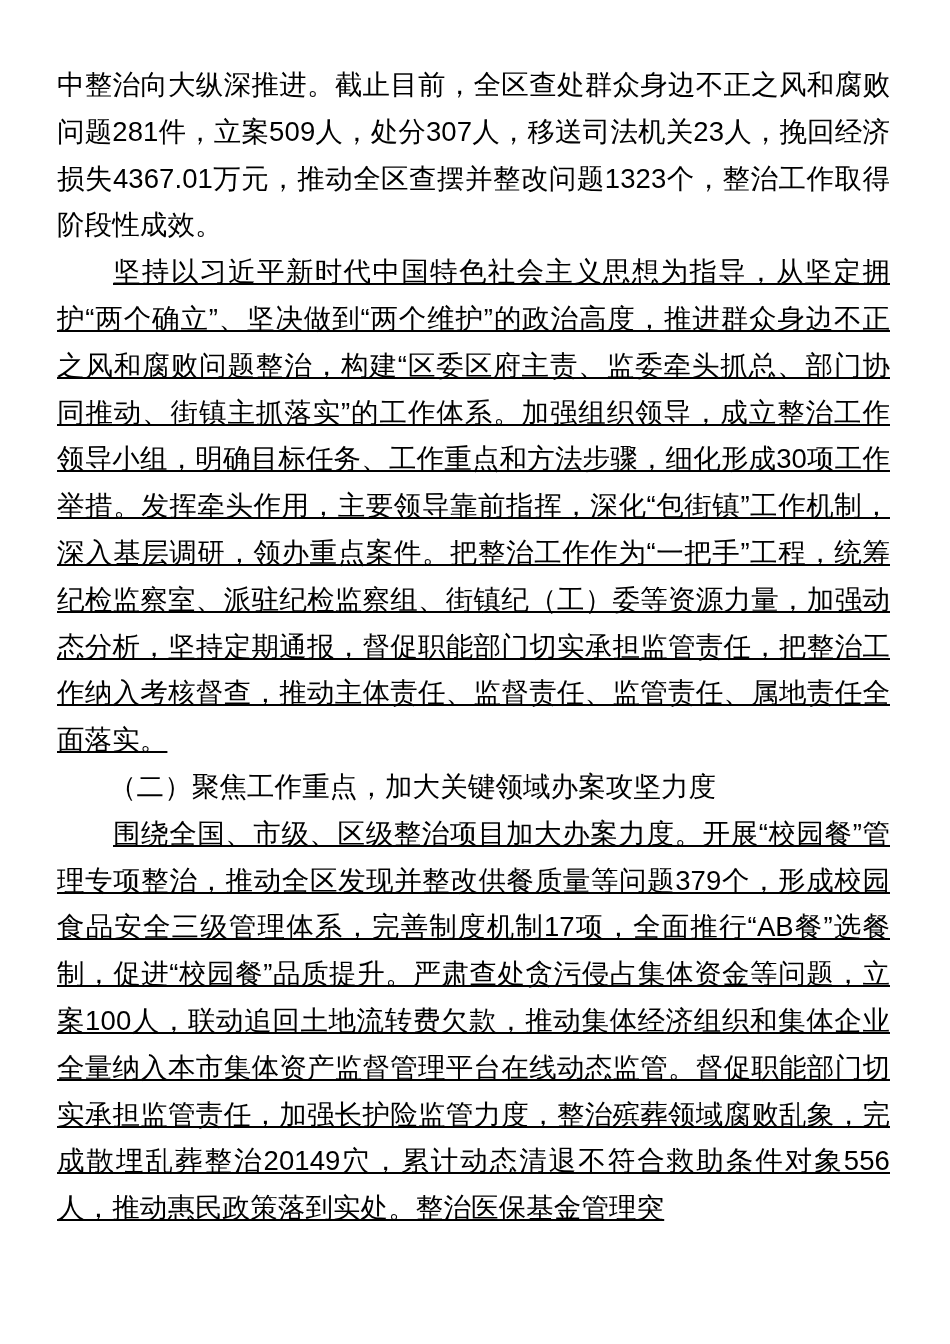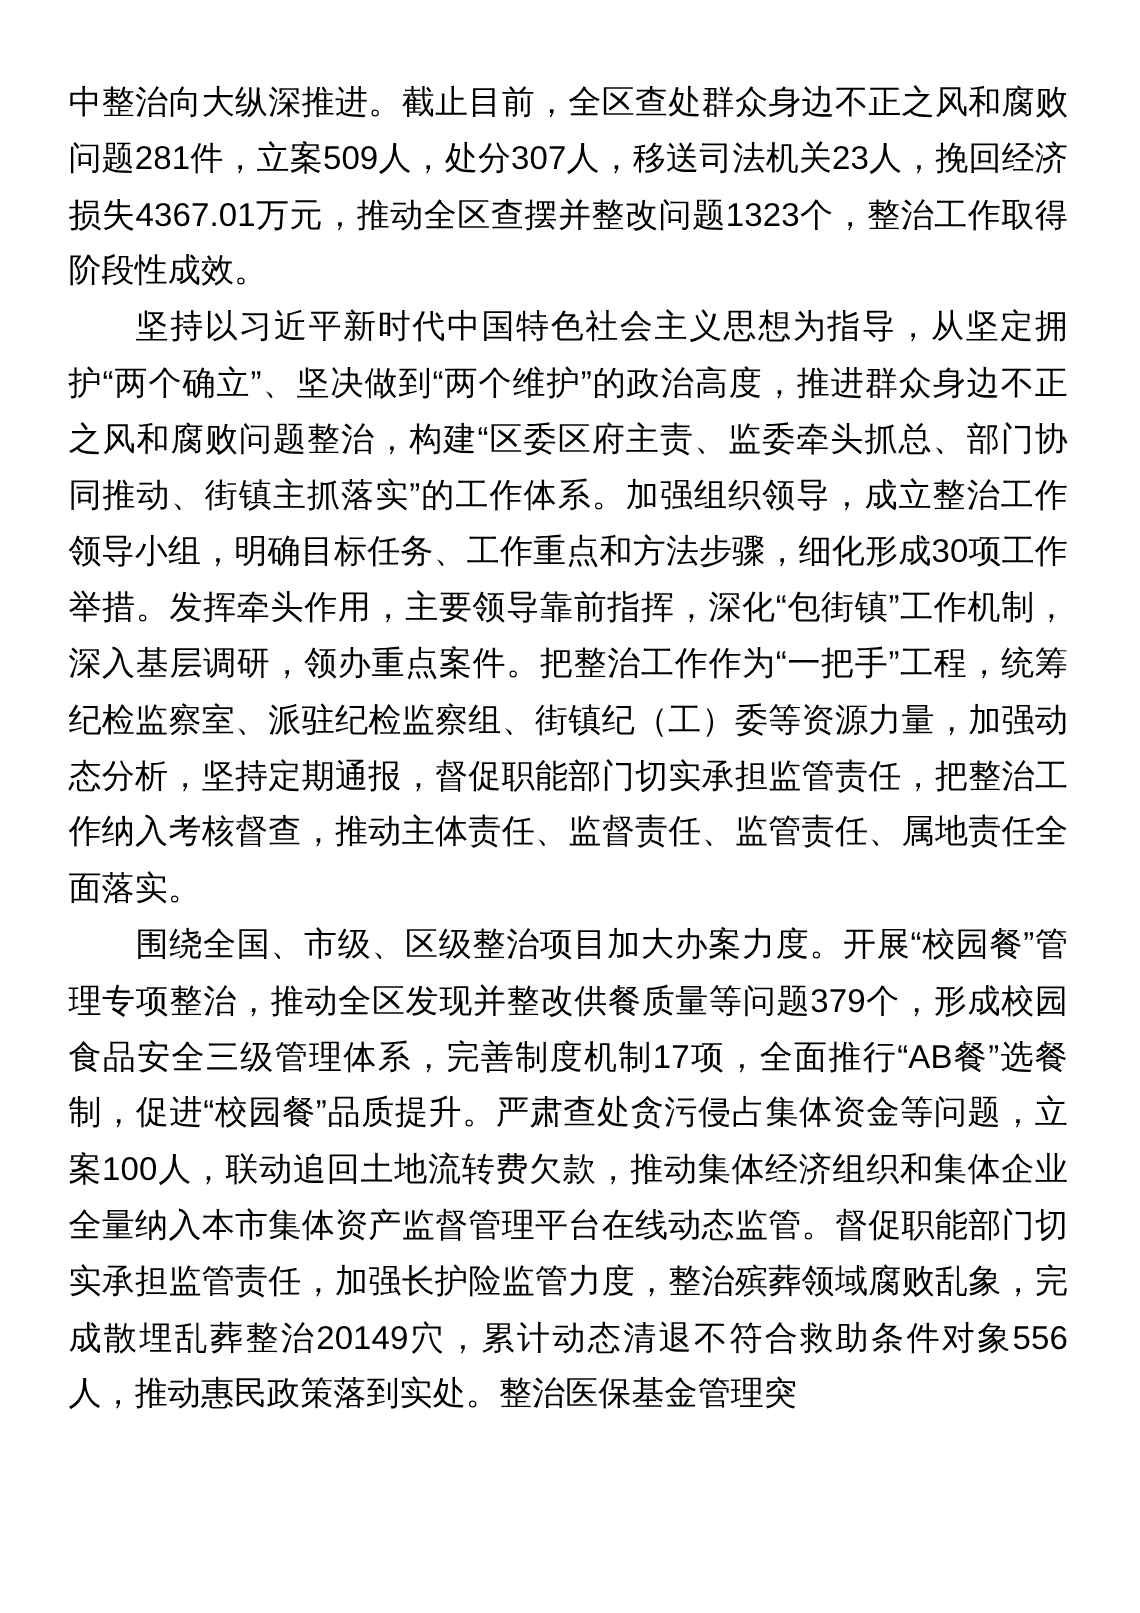--- a/index.html
+++ b/index.html
@@ -31,33 +31,35 @@
     font-size: 27.5px;
     line-height: 46.8px;
     letter-spacing: 0.1px;
     text-align: justify;
     text-justify: inter-ideograph;
     word-break: break-all;
     font-weight: 400;
   }
   .para.indent {
     text-indent: 56px;
+    text-decoration: underline;
   }
   .para.heading {
     text-indent: 52px;
   }
 </style>
 </head>
 <body>
 
 <div class="page">
   <div class="doc-body">
 
     <p class="para">中整治向大纵深推进。截止目前，全区查处群众身边不正之风和腐败问题281件，立案509人，处分307人，移送司法机关23人，挽回经济损失4367.01万元，推动全区查摆并整改问题1323个，整治工作取得阶段性成效。</p>
 
 
     <p class="para indent">坚持以习近平新时代中国特色社会主义思想为指导，从坚定拥护“两个确立”、坚决做到“两个维护”的政治高度，推进群众身边不正之风和腐败问题整治，构建“区委区府主责、监委牵头抓总、部门协同推动、街镇主抓落实”的工作体系。加强组织领导，成立整治工作领导小组，明确目标任务、工作重点和方法步骤，细化形成30项工作举措。发挥牵头作用，主要领导靠前指挥，深化“包街镇”工作机制，深入基层调研，领办重点案件。把整治工作作为“一把手”工程，统筹纪检监察室、派驻纪检监察组、街镇纪（工）委等资源力量，加强动态分析，坚持定期通报，督促职能部门切实承担监管责任，把整治工作纳入考核督查，推动主体责任、监督责任、监管责任、属地责任全面落实。</p>
 
+    <p class="para heading">（二）聚焦工作重点，加大关键领域办案攻坚力度</p>
 
     <p class="para indent">围绕全国、市级、区级整治项目加大办案力度。开展“校园餐”管理专项整治，推动全区发现并整改供餐质量等问题379个，形成校园食品安全三级管理体系，完善制度机制17项，全面推行“AB餐”选餐制，促进“校园餐”品质提升。严肃查处贪污侵占集体资金等问题，立案100人，联动追回土地流转费欠款，推动集体经济组织和集体企业全量纳入本市集体资产监督管理平台在线动态监管。督促职能部门切实承担监管责任，加强长护险监管力度，整治殡葬领域腐败乱象，完成散埋乱葬整治20149穴，累计动态清退不符合救助条件对象556人，推动惠民政策落到实处。整治医保基金管理突</p>
 
   </div>
 </div>
 
 </body></html>

